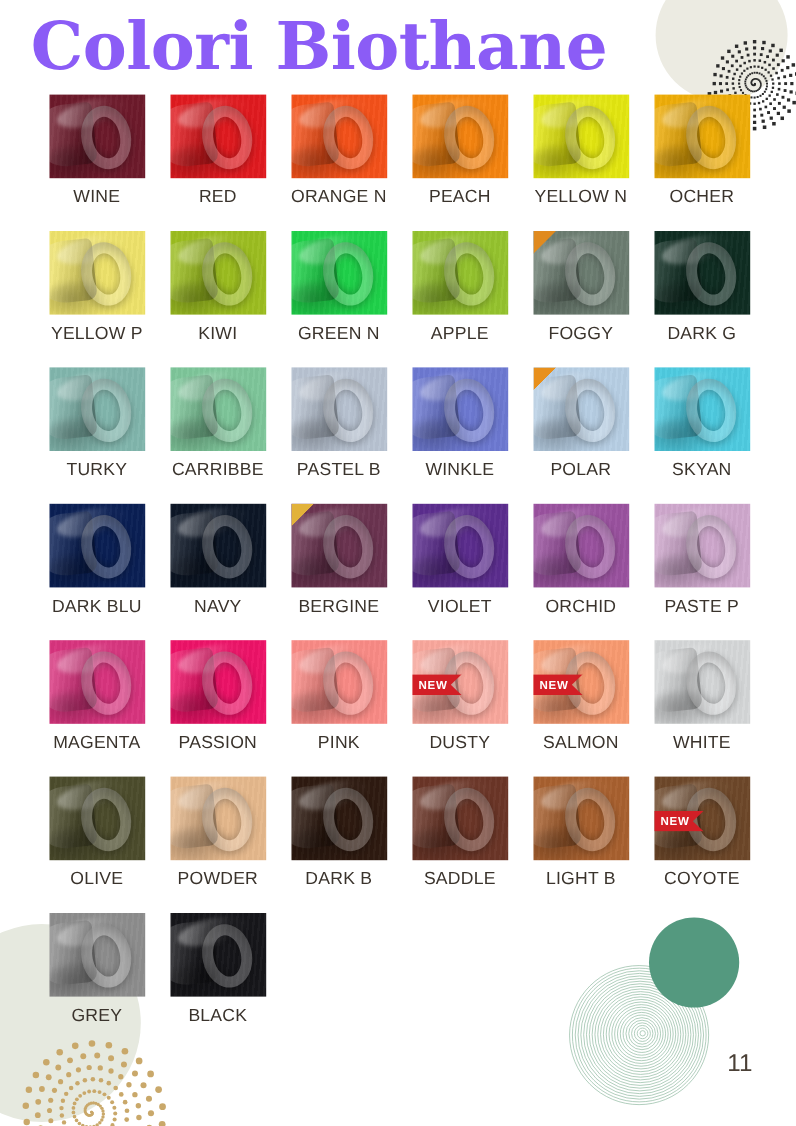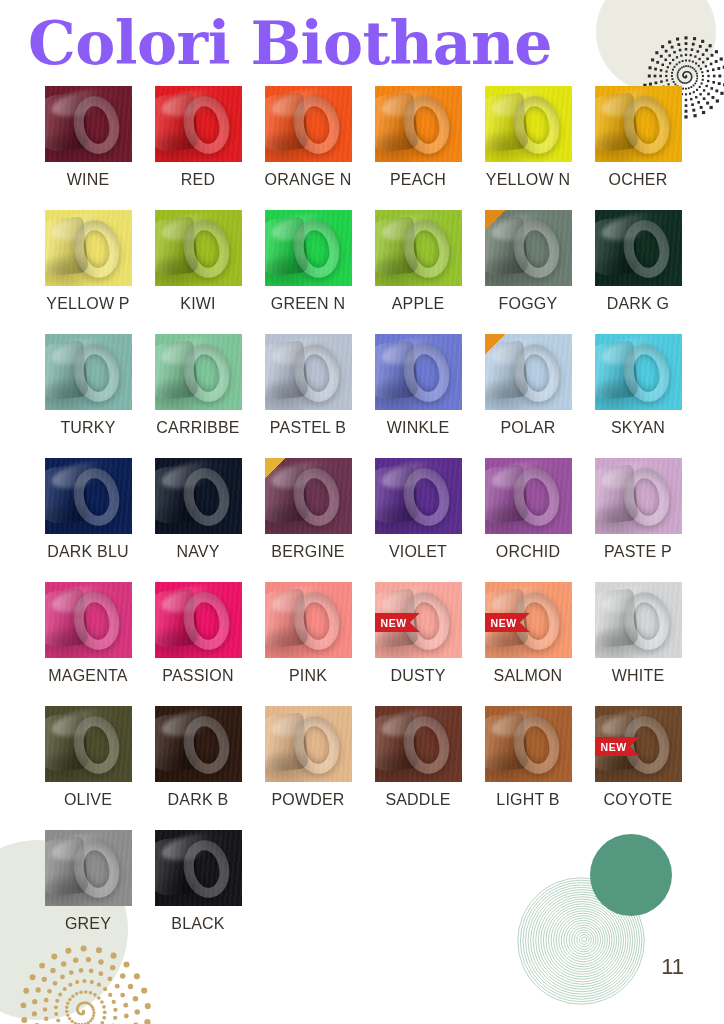--- a/index.html
+++ b/index.html
@@ -1008,42 +1008,42 @@
         <div class="strap-wrap">
           <div class="tail"></div>
           <div class="loop"></div>
           <div class="sheen"></div>
           <div class="shade"></div>
         </div>
       </div>
       <div class="swatch-label">OLIVE</div>
     </div>
     <div class="swatch-cell">
+      <div class="swatch-chip" style="--c: #e5b88c;">
+        <div class="strap-wrap">
+          <div class="tail"></div>
+          <div class="loop"></div>
+          <div class="sheen"></div>
+          <div class="shade"></div>
+        </div>
+      </div>
+      <div class="swatch-label">POWDER</div>
+    </div>
+    <div class="swatch-cell">
       <div class="swatch-chip" style="--c: #2e1a10;">
         <div class="strap-wrap">
           <div class="tail"></div>
           <div class="loop"></div>
           <div class="sheen"></div>
           <div class="shade"></div>
         </div>
       </div>
       <div class="swatch-label">DARK B</div>
     </div>
     <div class="swatch-cell">
-      <div class="swatch-chip" style="--c: #e5b88c;">
-        <div class="strap-wrap">
-          <div class="tail"></div>
-          <div class="loop"></div>
-          <div class="sheen"></div>
-          <div class="shade"></div>
-        </div>
-      </div>
-      <div class="swatch-label">POWDER</div>
-    </div>
-    <div class="swatch-cell">
       <div class="swatch-chip" style="--c: #6b3527;">
         <div class="strap-wrap">
           <div class="tail"></div>
           <div class="loop"></div>
           <div class="sheen"></div>
           <div class="shade"></div>
         </div>
       </div>
       <div class="swatch-label">SADDLE</div>
     </div>

